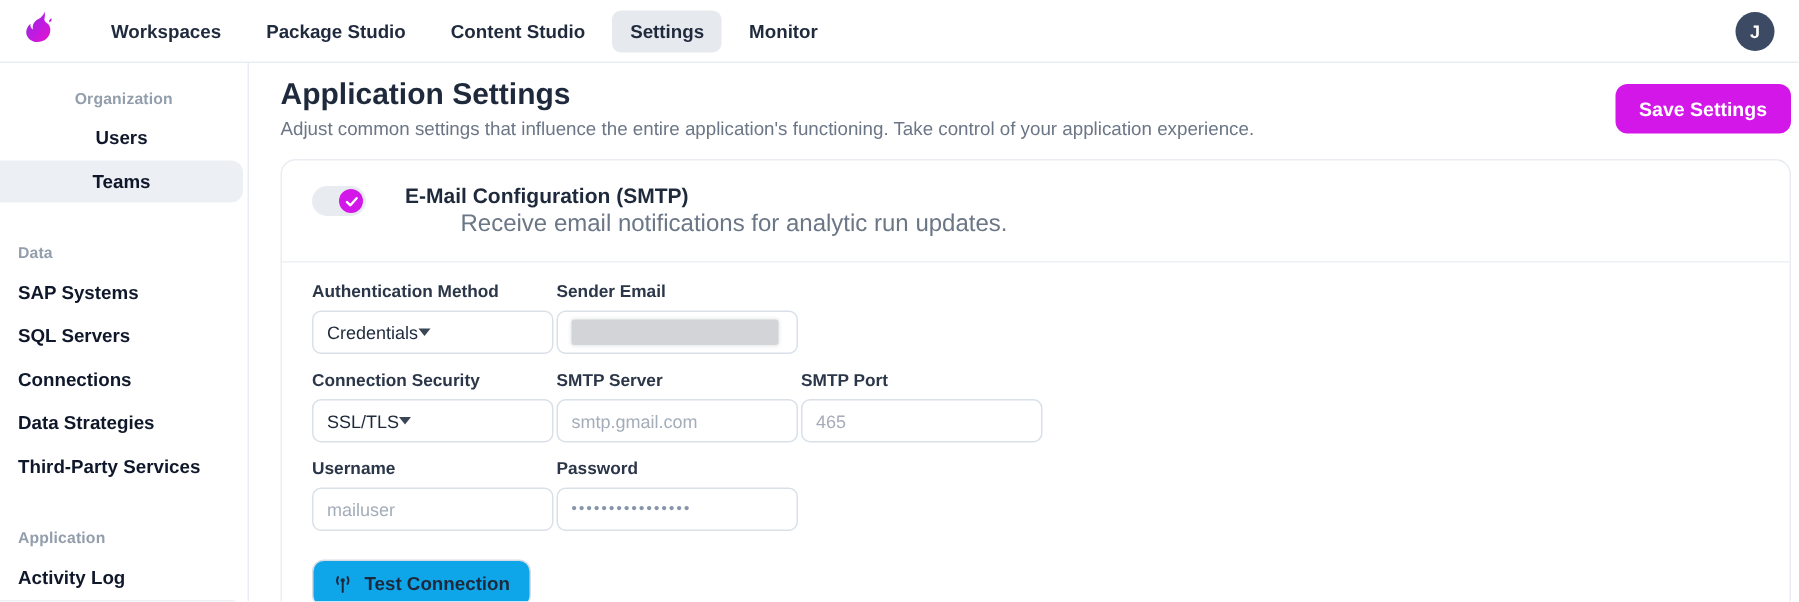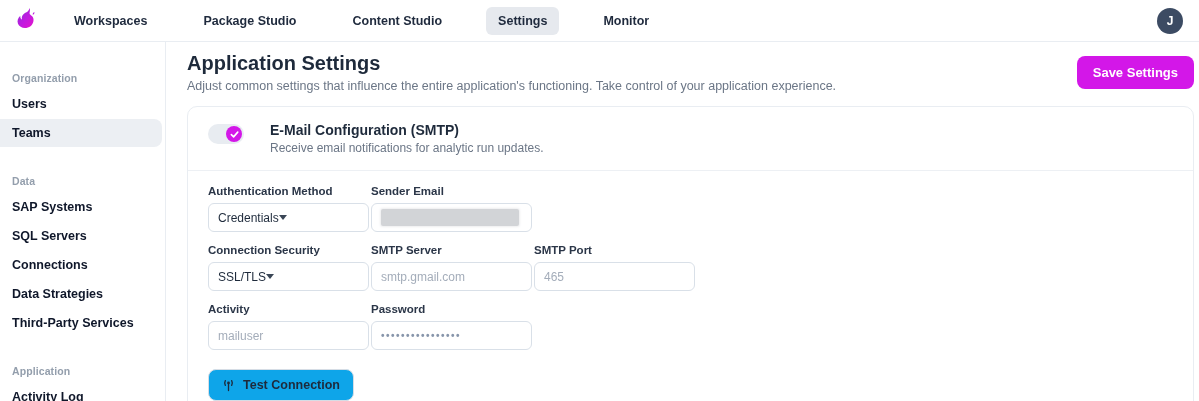--- a/index.html
+++ b/index.html
@@ -8,39 +8,39 @@
     width:1199px; height:401px; overflow:hidden;
     font-family:"Liberation Sans", sans-serif;
     background:#ffffff; color:#1e2a3b;
   }
   
   .topnav {
     height:42px; display:flex; align-items:center;
     padding:0 16px 0 10px; border-bottom:1px solid #e9edf2; background:#fff;
   }
   .logo { width:30px; height:30px; margin-right:22px; flex-shrink:0; }
-  .nav-items { display:flex; gap:32px; }
+  .nav-items { display:flex; gap:6px; }
   .nav-item {
     font-size:12.5px; font-weight:700; color:#1f2a3d;
     padding:7px 12px; border-radius:6px; cursor:pointer; white-space:nowrap;
   }
   .nav-item.active { background:#e6e9ee; }
   .avatar {
     margin-left:auto; width:26px; height:26px; border-radius:50%;
     background:#3c4b63; color:#fff; font-size:12px; font-weight:700;
     display:flex; align-items:center; justify-content:center; cursor:pointer;
   }
   
   .layout { display:flex; height:359px; }
   .sidebar {
     width:166px; flex-shrink:0; border-right:1px solid #e9edf2;
     padding-top:6px; background:#fff;
   }
   .side-section { margin-top:24px; }
-  .side-section:first-child { margin-top:20px; }
+  .side-section:first-child { margin-top:8px;text-align:center; }
   .side-header {
     font-size:10.5px; font-weight:600; color:#939eac;
     padding:4px 12px 5px; letter-spacing:.1px;
   }
   .side-item {
     font-size:12.5px; font-weight:700; color:#0f172a;
     padding:7px 12px; margin:1px 3px 1px 0; cursor:pointer;
     border-radius:0 8px 8px 0; white-space:nowrap;
   }
   .side-item.active { background:#eceff3; }
@@ -63,21 +63,21 @@
   .toggle {
     width:36px; height:20px; border-radius:10px; background:#e8ecf1;
     position:relative; flex-shrink:0; margin-top:2px; cursor:pointer;
   }
   .toggle .knob {
     position:absolute; top:2px; right:2px; width:16px; height:16px;
     border-radius:50%; background:#d317e8;
     display:flex; align-items:center; justify-content:center;
   }
   .card-title { font-size:14px; font-weight:700; color:#1e2a3b; }
-  .card-sub { font-size:12px; color:#6b7686; margin-top:3px; }
+  .card-sub { font-size:16px; color:#6b7686; margin-top:3px;margin-left:37px; }
   .divider { border-top:1px solid #edf0f4; }
   .form { padding:14px 20px 18px; }
   .form-row { display:flex; gap:2px; margin-bottom:12px; }
   .field { width:161px; }
   .field-label {
     display:block; font-size:11.5px; font-weight:700; color:#2b3648; margin-bottom:6px;
   }
   .input, .select {
     width:100%; height:29px; border:1px solid #d9e0e8; border-radius:6px;
     background:#fff; font-family:inherit; font-size:12px; color:#1e2a3b;
@@ -210,21 +210,21 @@
             <input class="input" placeholder="smtp.gmail.com" style="">
           </div>
           <div class="field">
             <label class="field-label">SMTP Port</label>
             <input class="input" placeholder="465" style="">
           </div>
         </div>
         
         <div class="form-row">
           <div class="field">
-            <label class="field-label">Activity</label>
+            <label class="field-label">Username</label>
             <input class="input" placeholder="mailuser" style="">
           </div>
           <div class="field">
             <label class="field-label">Password</label>
             <input class="input pw" value="••••••••••••••••" style="">
           </div>
         </div>
 
         <button class="test-btn">
           <svg width="13" height="13" viewBox="0 0 14 14">

